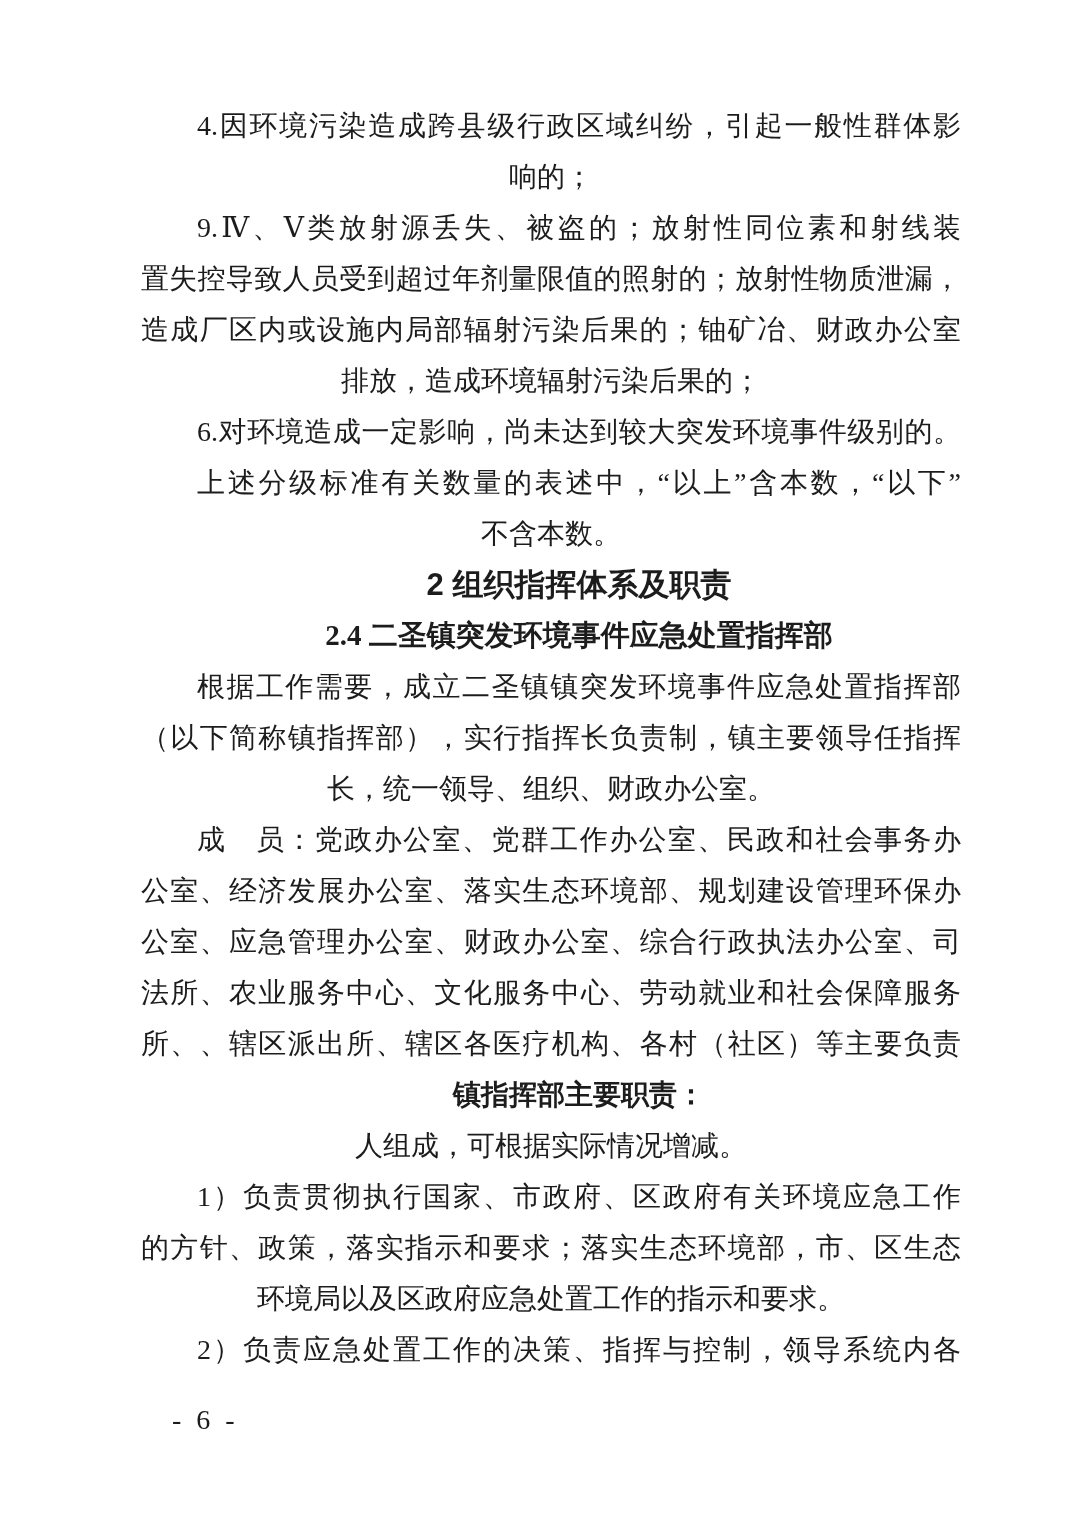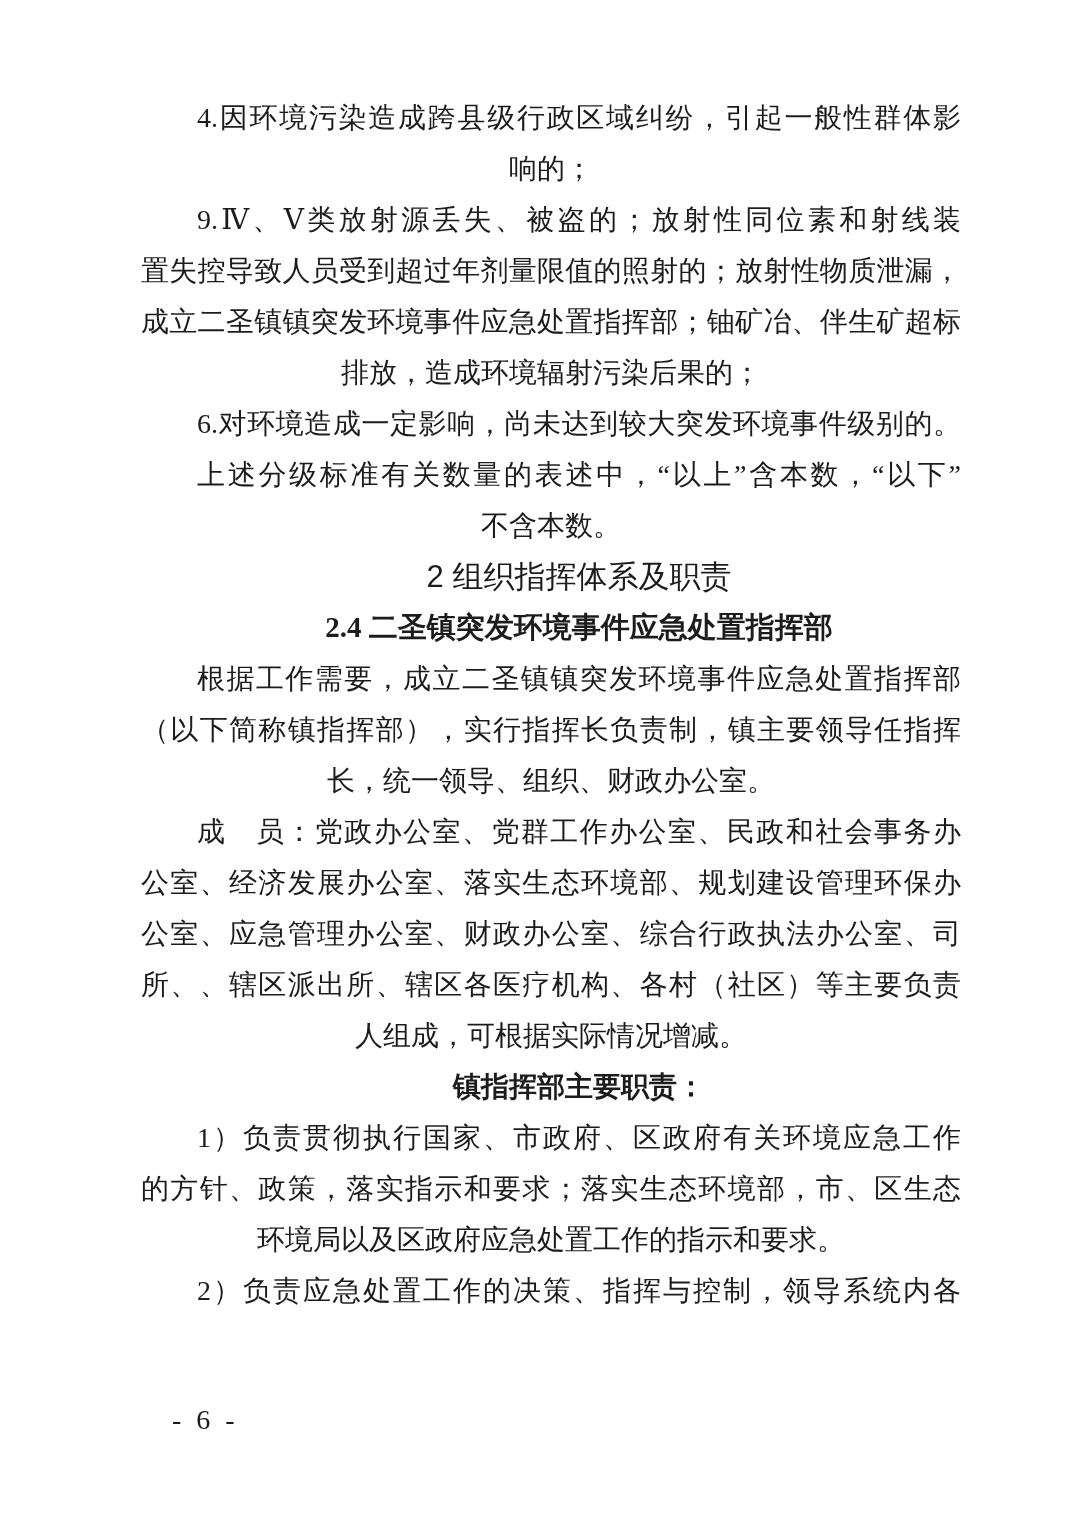--- a/index.html
+++ b/index.html
@@ -13,39 +13,39 @@
     color: #1c1c1c;
   }
   .page {
     position: absolute;
     inset: 0;
     background: #ffffff;
   }
   .body-text {
     position: absolute;
     left: 141px;
-    top: 92px;
+    top: 100px;
     width: 820px;
     font-size: 28px;
     line-height: 51px;
   }
   .line {
     white-space: nowrap;
     min-height: 51px;
     text-align: center;
   }
   .line.fill {
     text-align: justify;
     text-align-last: justify;
     text-justify: inter-character;
   }
   .line.indent { padding-left: 56px; }
   .line.h1 {
     font-family: "Liberation Sans", "DejaVu Sans", sans-serif;
-    font-weight: 400;
+    font-weight: 700;
     font-size: 31px;
   }
   .line.h2 { font-weight: 700; font-size: 29px; }
   .line.bold { font-weight: 700; }
   .footer {
     position: absolute;
     left: 172px;
     top: 1404px;
     font-size: 28px;
     letter-spacing: 4px;
@@ -54,35 +54,36 @@
 </style>
 </head>
 <body style="background: rgb(255, 255, 255); color: rgb(28, 28, 28);">
 
 <div class="page">
   <main class="body-text" id="body-lines">
       <div class="line body indent fill">4.因环境污染造成跨县级行政区域纠纷，引起一般性群体影</div>
       <div class="line body">响的；</div>
       <div class="line body indent fill">9.Ⅳ、Ⅴ类放射源丢失、被盗的；放射性同位素和射线装</div>
       <div class="line body fill">置失控导致人员受到超过年剂量限值的照射的；放射性物质泄漏，</div>
-      <div class="line body fill">成立二圣镇镇突发环境事件应急处置指挥部；铀矿冶、伴生矿超标</div>
+      <div class="line body fill">造成厂区内或设施内局部辐射污染后果的；铀矿冶、财政办公室</div>
       <div class="line body">排放，造成环境辐射污染后果的；</div>
       <div class="line body indent fill">6.对环境造成一定影响，尚未达到较大突发环境事件级别的。</div>
       <div class="line body indent fill">上述分级标准有关数量的表述中，“以上”含本数，“以下”</div>
       <div class="line body">不含本数。</div>
       <div class="line h1 indent">2 组织指挥体系及职责</div>
       <div class="line h2 indent">2.4 二圣镇突发环境事件应急处置指挥部</div>
       <div class="line body indent fill">根据工作需要，成立二圣镇镇突发环境事件应急处置指挥部</div>
       <div class="line body fill">（以下简称镇指挥部），实行指挥长负责制，镇主要领导任指挥</div>
       <div class="line body">长，统一领导、组织、财政办公室。</div>
       <div class="line body indent fill">成　员：党政办公室、党群工作办公室、民政和社会事务办</div>
       <div class="line body fill">公室、经济发展办公室、落实生态环境部、规划建设管理环保办</div>
       <div class="line body fill">公室、应急管理办公室、财政办公室、综合行政执法办公室、司</div>
+      <div class="line body fill">法所、农业服务中心、文化服务中心、劳动就业和社会保障服务</div>
       <div class="line body fill">所、、辖区派出所、辖区各医疗机构、各村（社区）等主要负责</div>
+      <div class="line bold indent">镇指挥部主要职责：</div>
       <div class="line body">人组成，可根据实际情况增减。</div>
-      <div class="line bold indent">镇指挥部主要职责：</div>
       <div class="line body indent fill">1）负责贯彻执行国家、市政府、区政府有关环境应急工作</div>
       <div class="line body fill">的方针、政策，落实指示和要求；落实生态环境部，市、区生态</div>
       <div class="line body">环境局以及区政府应急处置工作的指示和要求。</div>
       <div class="line body indent fill">2）负责应急处置工作的决策、指挥与控制，领导系统内各</div>
     </main>
   <div class="footer">- 6 -</div>
 </div>
 
 </body></html>

